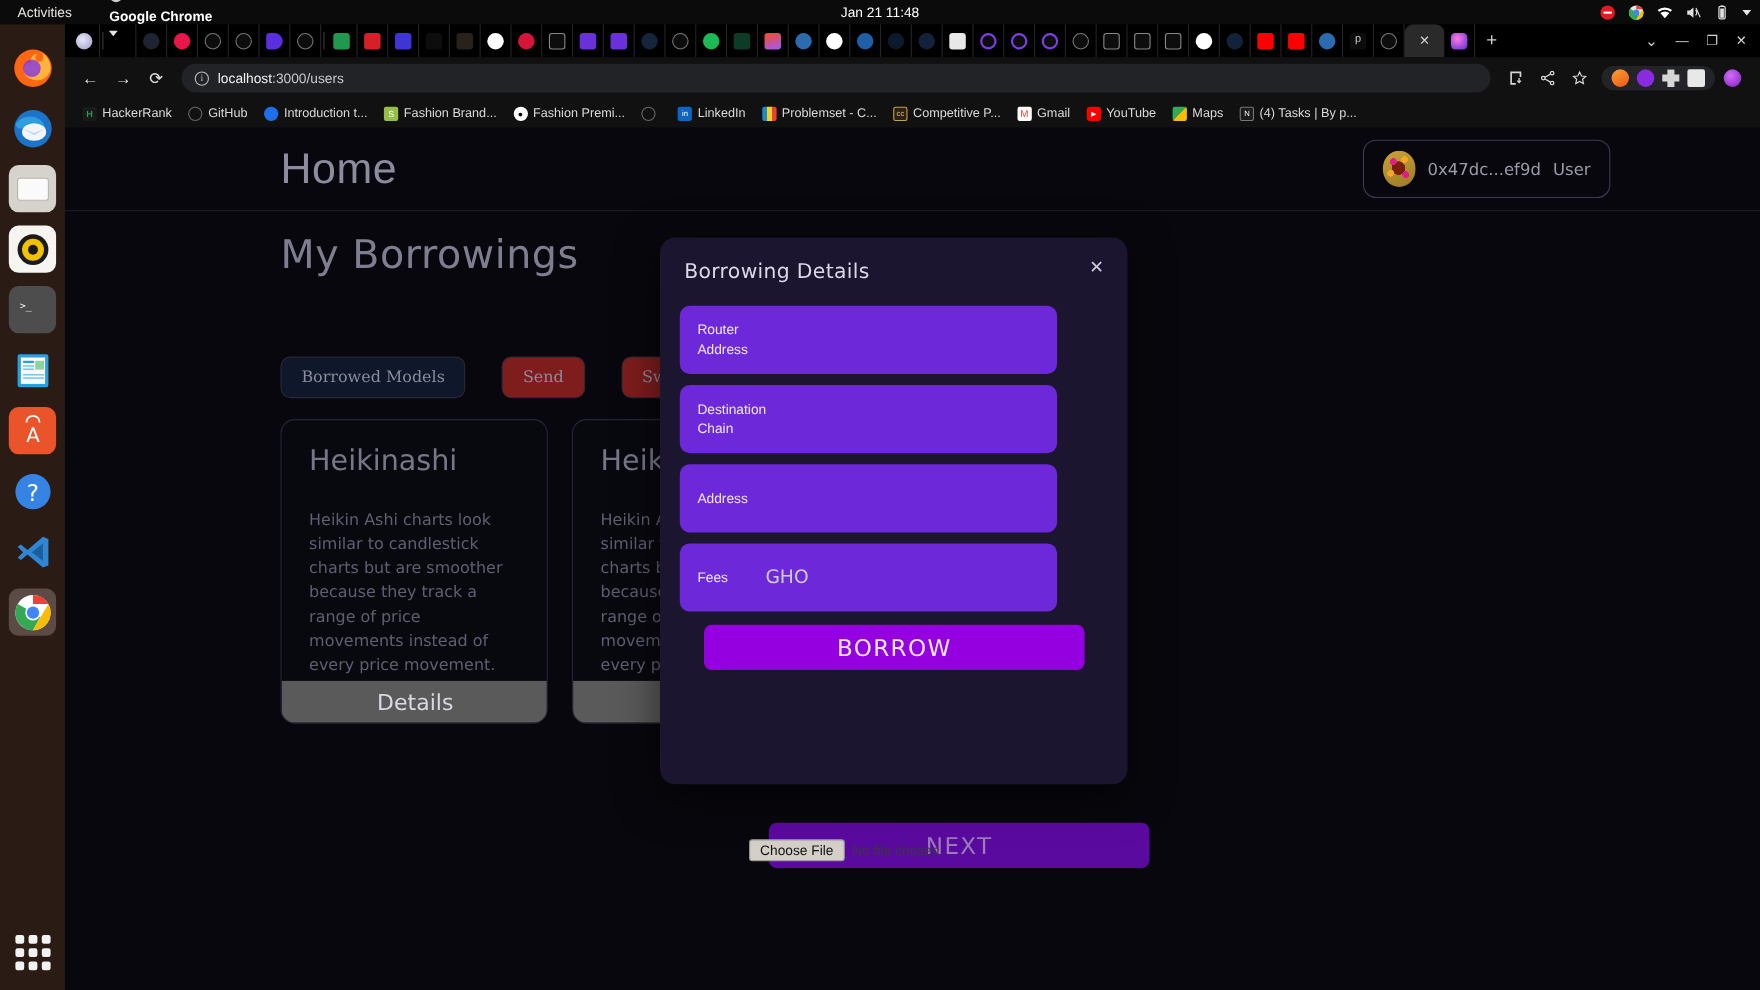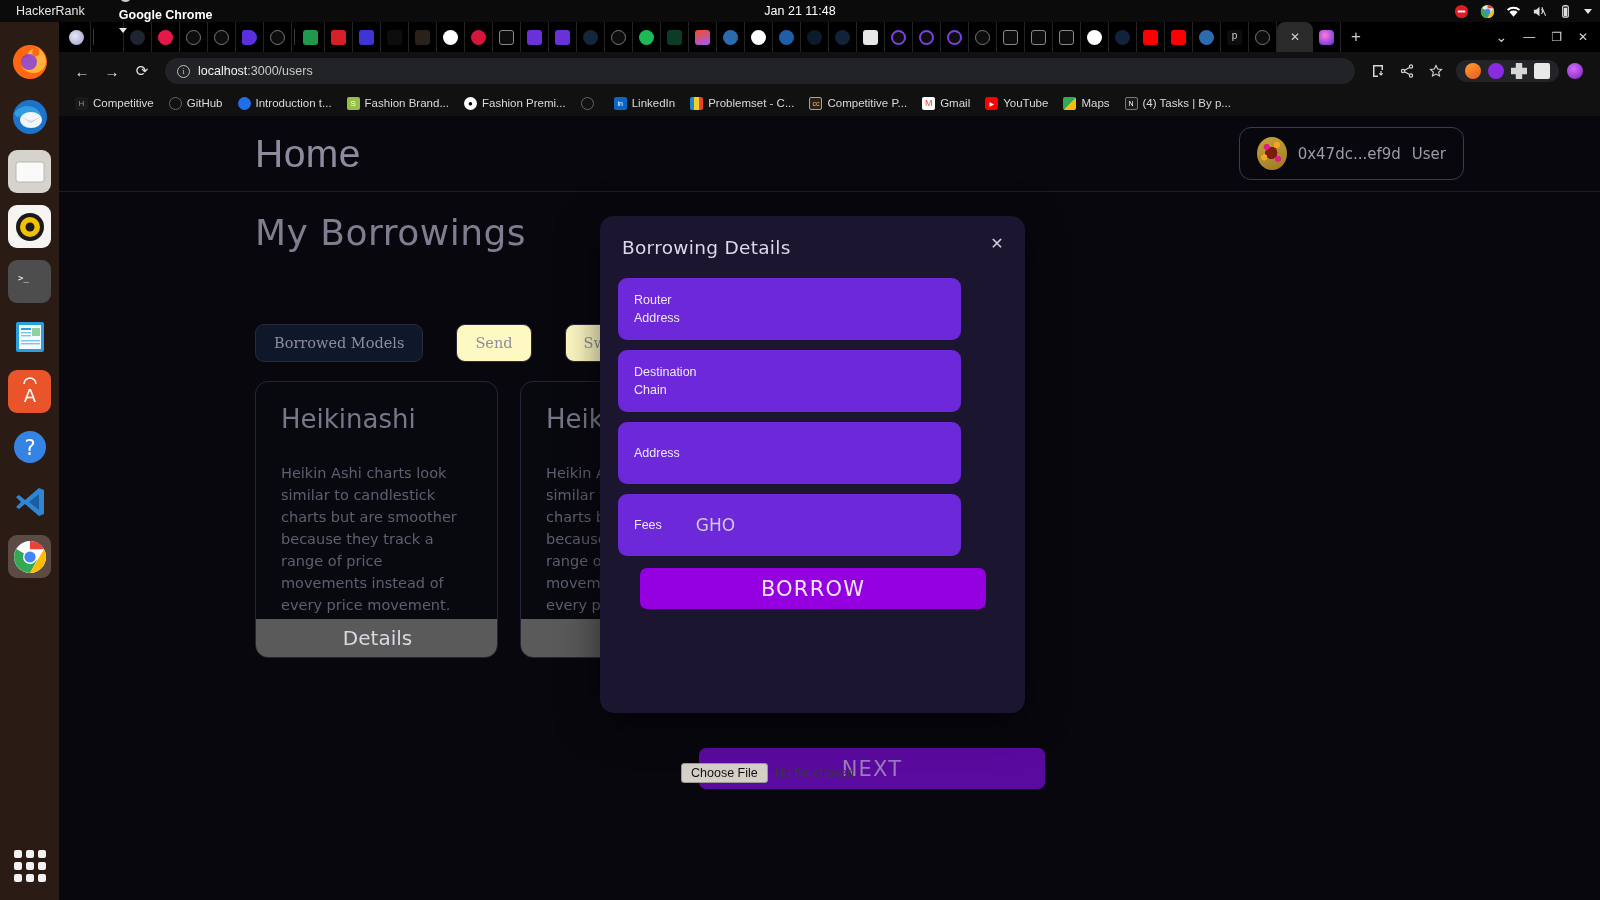--- a/index.html
+++ b/index.html
@@ -128,21 +128,21 @@
   #user-addr { font-family:"DejaVu Sans",sans-serif; font-size:15px; color:#9b9baa; }
   #user-role { font-family:"DejaVu Sans",sans-serif; font-size:15px; color:#9b9baa; }
 
   #page-title {
     position:absolute; top:96px; left:196px;
     font-family:"DejaVu Sans",sans-serif; font-size:36px; color:#7e7e90; letter-spacing:.5px;
   }
   #tabs-row { position:absolute; top:208px; left:196px; display:flex; gap:33px; }
   .ptab {
     border:1px solid #2a2a38; border-radius:9px; padding:10px 18px;
-    font-family:"DejaVu Serif", serif; font-size:14.5px; color:#8d8d9c; background:#fef9c3;
+    font-family:"DejaVu Serif", serif; font-size:14.5px; color:#8d8d9c; background:#7f1d1d;
   }
   .ptab-active { background:#0f172a; }
 
   #cards { position:absolute; top:265px; left:196px; display:flex; gap:22px; }
   .card {
     width:243px; height:277px; border:1px solid #25253a; border-radius:13px;
     background:#08080f; position:relative; overflow:hidden;
   }
   .card-title {
     font-family:"DejaVu Sans",sans-serif; font-size:26px; color:#77778a;
@@ -206,21 +206,21 @@
     background:#9400e0; border-radius:7px; display:flex; align-items:center; justify-content:center;
     font-family:"DejaVu Sans",sans-serif; font-size:21px; color:#efe6f7; letter-spacing:1.2px;
   }
 </style>
 </head>
 <body>
 
 <div id="screen">
 
   <div id="gnome-bar">
-    <div id="gnome-activities">HackerRank</div>
+    <div id="gnome-activities">Activities</div>
     <div id="gnome-app">
       <span class="chrome-dot"></span>
       <span>Google Chrome</span>
       <span class="caret-down"></span>
     </div>
     <div id="gnome-clock">Jan 21 11:48</div>
     <div id="gnome-tray">
       <svg class="tray-ico" viewBox="0 0 16 16">
           <circle cx="8" cy="8" r="7" fill="#e01b24"></circle>
           <rect x="4" y="7" width="8" height="2" fill="#fff"></rect>
@@ -531,21 +531,21 @@
           <span class="ext-ico" style="background:#d6d6d6;clip-path:polygon(0 30%,30% 30%,30% 0,70% 0,70% 30%,100% 30%,100% 70%,70% 70%,70% 100%,30% 100%,30% 70%,0 70%)"></span>
           <span class="ext-ico" style="background:#e8e8e8;border-radius:2px"></span>
         </div>
         <span class="ext-ico" style="background:radial-gradient(circle at 40% 35%,#d56bff,#7a1fb8);border-radius:50%;margin-left:5px"></span>
       </div>
     </div>
 
     <div id="bookmarks">
       <div class="bm">
           <span class="bm-ico" style="background:#1a1a1a;color:#2ec866">H</span>
-          <span>Competitive</span>
+          <span>HackerRank</span>
         </div>
       <div class="bm">
           <span class="bm-ico" style="background:#111;border:1px solid #666;border-radius:50%"></span>
           <span>GitHub</span>
         </div>
       <div class="bm">
           <span class="bm-ico" style="background:#1f6feb;border-radius:50%"></span>
           <span>Introduction t...</span>
         </div>
       <div class="bm">

